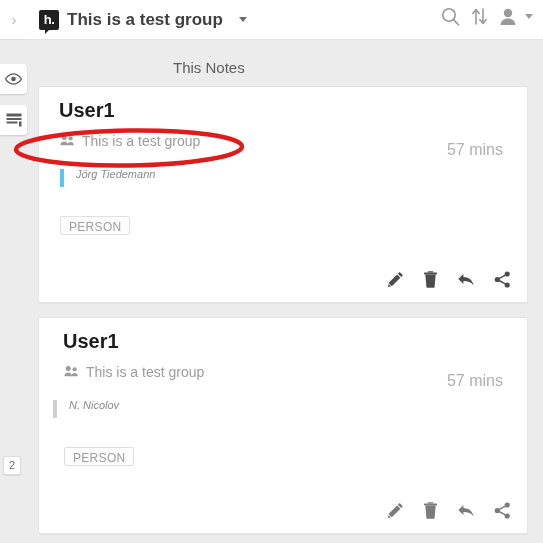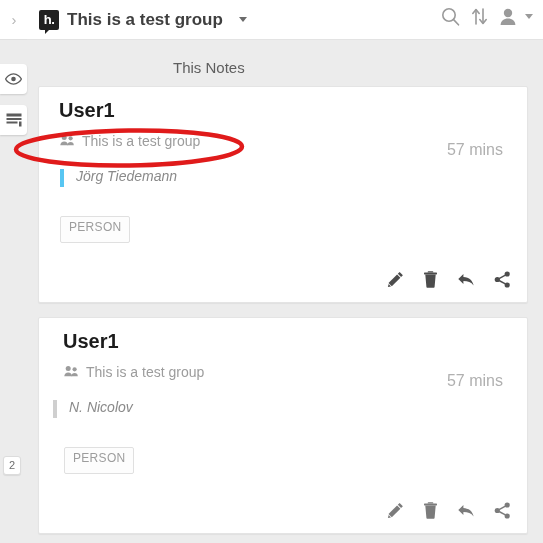--- a/index.html
+++ b/index.html
@@ -263,41 +263,41 @@
   .card-group-label {
     font-size: 14px;
     color: #9c9c9c;
   }
 
   .quote {
     position: absolute;
     left: 21px;
     top: 81px;
     padding-left: 16px;
-    font-size: 14px;
+    font-size: 11px;
     font-style: italic;
     color: #8a8a8a;
   }
   .card.second .quote { left: 14px; }
   .quote::before {
     content: "";
     position: absolute;
     left: 0;
     top: 1px;
     width: 4px;
     height: 18px;
   }
   .card.first .quote::before { background: #58c6f2; }
   .card.second .quote::before { background: #cfcfcf; }
 
   .tag {
     position: absolute;
     left: 21px;
     top: 129px;
-    padding: 3px 8px 8px 8px;
+    padding: 3px 8px 0 8px;
     border: 1px solid #e0e0e0;
     border-radius: 2px;
     background: #fdfdfd;
     font-size: 12px;
     color: #9d9d9d;
     letter-spacing: 0.3px;
     cursor: pointer;
   }
   .card.second .tag { left: 25px; }
 

